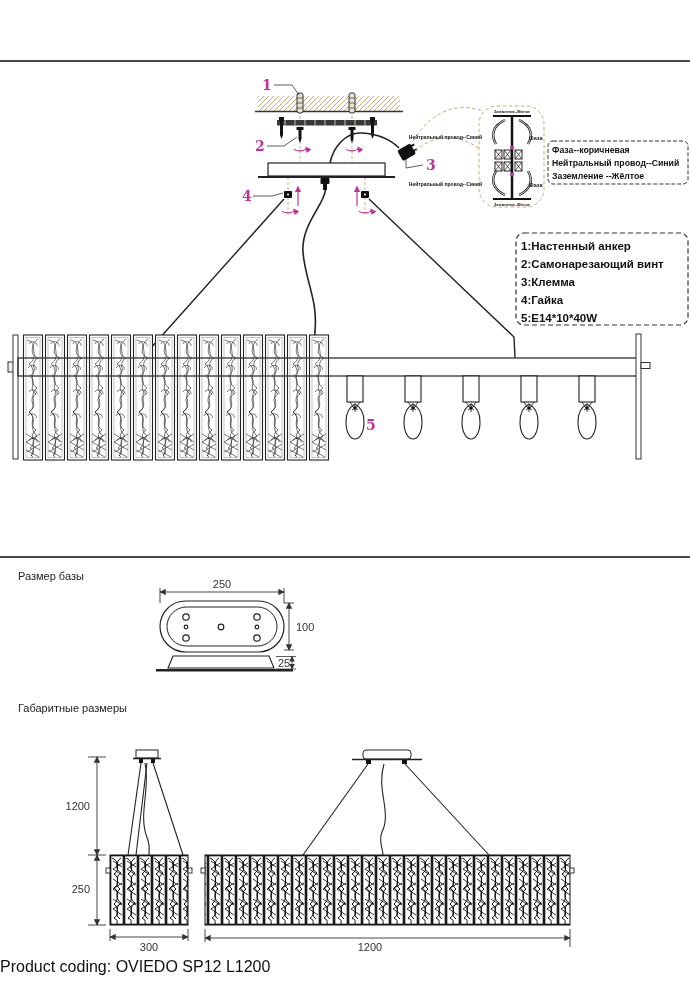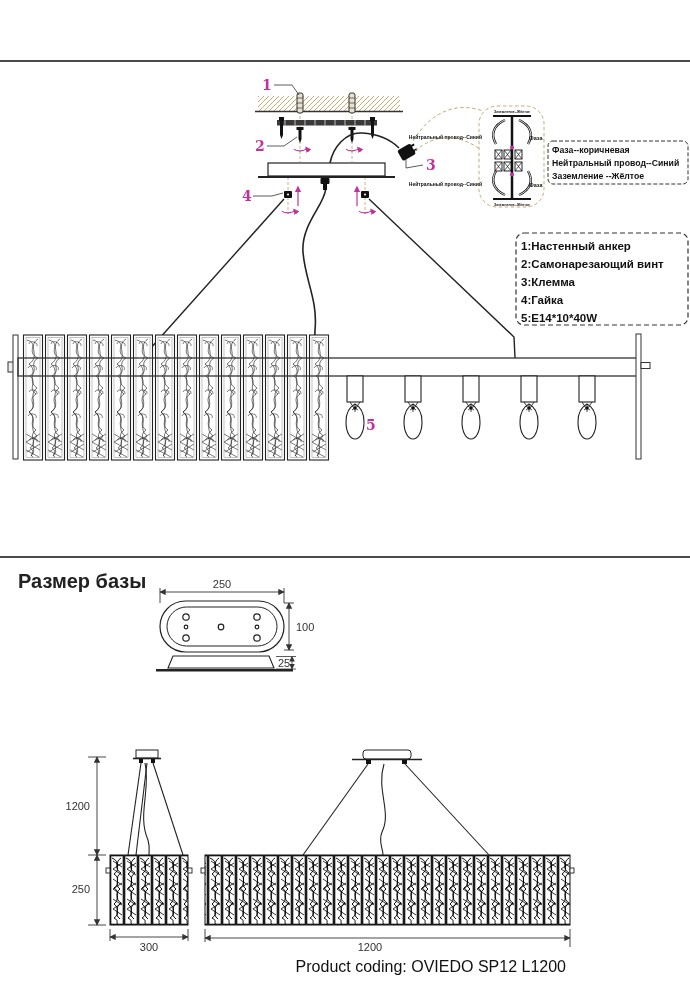--- a/index.html
+++ b/index.html
@@ -2,25 +2,25 @@
 <html><head>
 <meta charset="utf-8">
 <style>
   html,body{margin:0;padding:0;background:#fff;}
   .page{position:relative;width:690px;height:1000px;background:#fff;overflow:hidden;
         font-family:"Liberation Sans",sans-serif;color:#1a1a1a;}
   .title{position:absolute;left:16px;top:18px;font-size:16px;letter-spacing:.2px;color:#222;}
   .rule{position:absolute;left:0;width:690px;height:0;border-top:2px solid #4a4a4a;}
   .rule1{top:60px;}
   .rule2{top:556px;}
-  .sec-head{position:absolute;left:18px;font-size:20px;font-weight:bold;color:#222;}
+  .sec-head{position:absolute;left:18px;font-size:11px;font-weight:normal;color:#222;}
   .head-base{top:570px;}
   .head-overall{top:702px;}
   .svg-abs{position:absolute;left:0;}
-  .footer{position:absolute;left:0;top:958px;width:566px;text-align:right;
+  .footer{position:absolute;left:0;top:958px;width:566px;text-align:left;
           font-size:16px;color:#111;}
   svg text{font-family:"Liberation Sans",sans-serif;}
   .dim{font-size:11px;fill:#333;}
   .plabel{font-family:"DejaVu Serif",serif;font-weight:bold;font-size:14px;fill:#c2329b;}
   .wire-lbl{font-size:5px;font-weight:bold;fill:#111;}
   .phase-lbl{font-size:5.5px;font-weight:bold;fill:#111;}
   .gnd-lbl{font-size:3.5px;font-weight:bold;fill:#111;}
   .legend-line{font-size:11.5px;font-weight:bold;fill:#111;}
   .colorbox-line{font-size:8.7px;font-weight:bold;fill:#111;}
 </style>
@@ -296,20 +296,21 @@
     <path d="M173,656 L269,656 L274,668 L168,668 Z" fill="#fff" stroke="#222" stroke-width="1.1"></path>
     <rect x="156" y="669" width="137" height="2.5" fill="#222"></rect>
     <g stroke="#333" stroke-width="0.8" fill="none">
       <line x1="276" y1="656.5" x2="296" y2="656.5"></line>
       <line x1="276" y1="669" x2="296" y2="669"></line>
       <line x1="292" y1="656.5" x2="292" y2="669" marker-start="url(#arr)" marker-end="url(#arr)"></line>
     </g>
     <text class="dim" x="278" y="666.5" font-size="10">25</text>
   </svg>
 
+  <div class="sec-head head-overall">Габаритные размеры</div>
 
   <svg class="svg-abs" style="top:728px" width="690" height="232" viewBox="0 728 690 232">
     <defs>
       <pattern id="cp2" width="14" height="70" patternUnits="userSpaceOnUse" patternTransform="translate(12,15)">
         <rect x="0.7" y="0.7" width="12.6" height="68.6" fill="#fff" stroke="#000" stroke-width="1.2"></rect>
         <path d="M2,3 C12,7 2,13 11,18 C3,23 12,28 4,33 C12,38 3,43 11,48 C3,53 12,58 4,63 C10,66 5,68 8,69" stroke="#000" stroke-width="0.95" fill="none"></path>
         <path d="M11,3 C3,8 12,14 4,19 C12,24 3,29 10,34 C3,39 11,44 4,49 C11,54 3,59 10,64" stroke="#000" stroke-width="0.95" fill="none"></path>
         <path d="M3,6 l9,6 M3,14 l9,6 M3,24 l9,6 M3,34 l9,6 M3,44 l9,6 M3,54 l9,6 M12,8 l-9,6 M12,28 l-9,6 M12,48 l-9,6" stroke="#000" stroke-width="0.8" fill="none"></path>
       </pattern>
       <marker id="arr2" viewBox="0 0 10 10" refX="9" refY="5" markerWidth="7" markerHeight="7" orient="auto-start-reverse">

